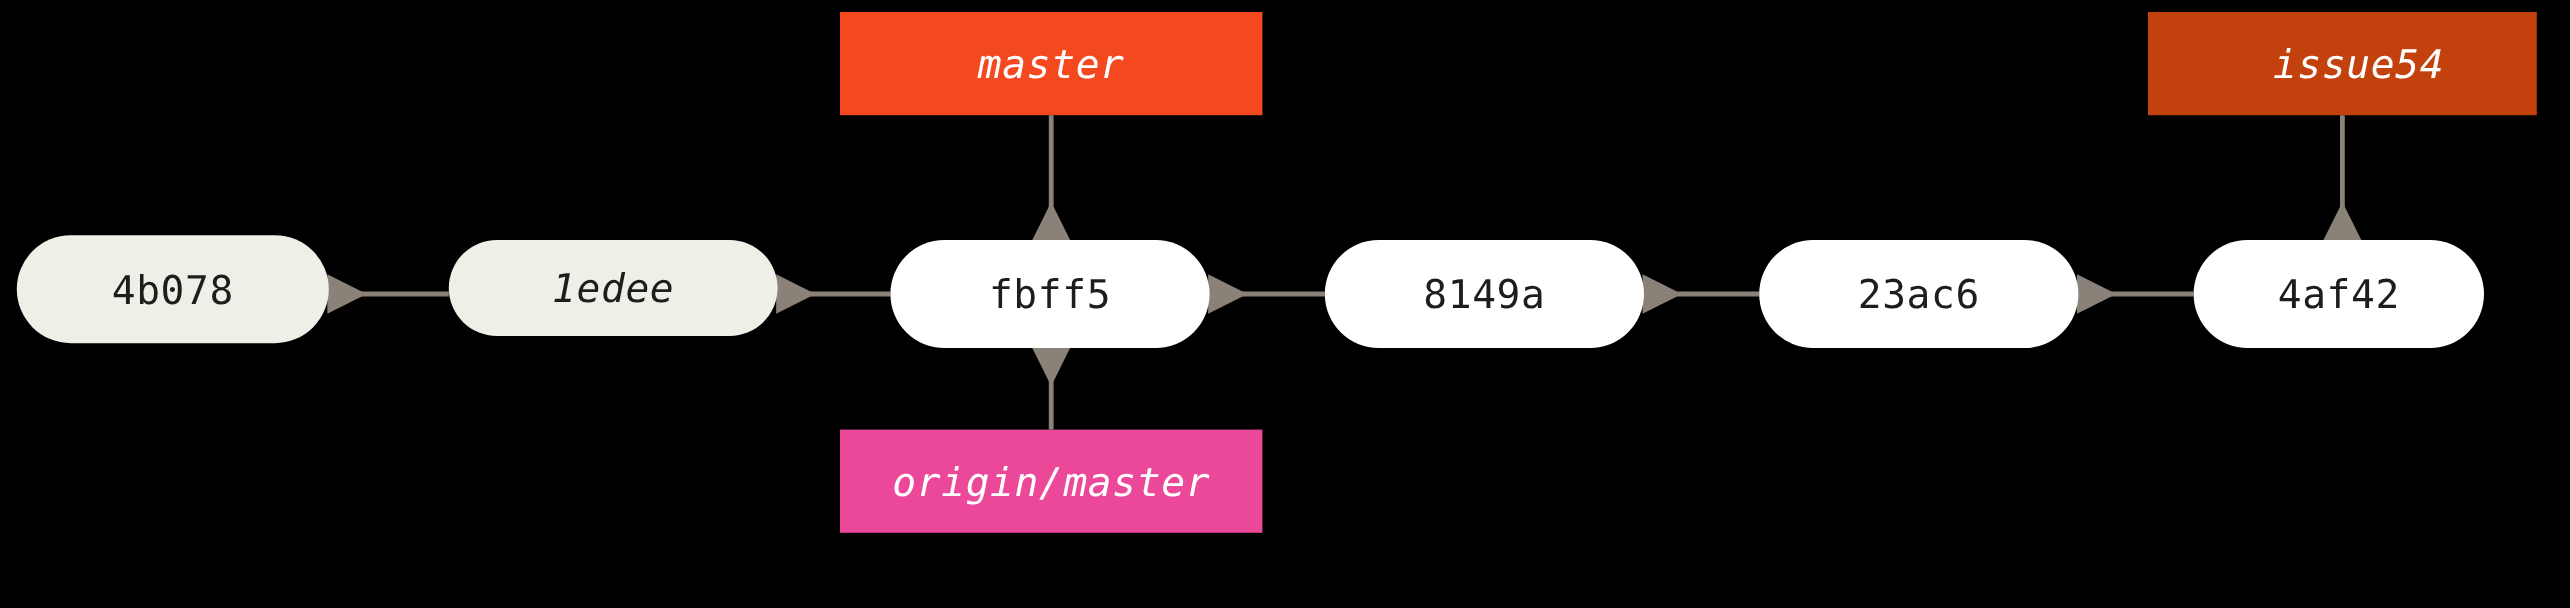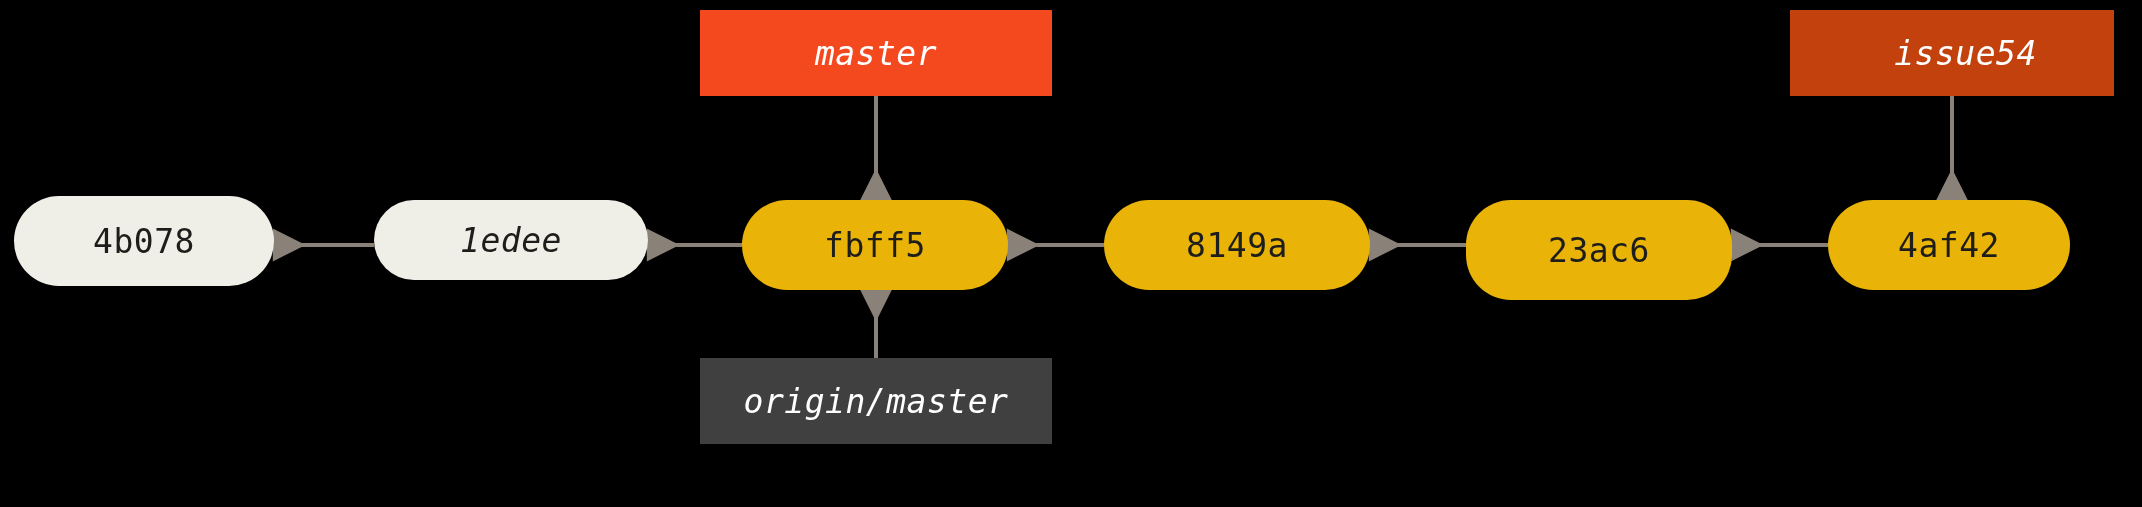--- a/index.html
+++ b/index.html
@@ -37,21 +37,21 @@
     font-size: 33px;
     letter-spacing: 0.5px;
     color: #1d1d1b;
     white-space: nowrap;
     user-select: none;
   }
   .commit-node.local {
     background: #f0efe7;
   }
   .commit-node.remote {
-    background: #eab308;
+    background: #ffffff;
   }
   .ref-box {
     position: absolute;
     box-sizing: border-box;
     height: 86px;
     display: flex;
     align-items: center;
     justify-content: center;
     font-family: "DejaVu Sans Mono", "Liberation Mono", monospace;
     font-size: 33px;
@@ -90,22 +90,22 @@
         <line x1="876" y1="358" x2="876" y2="290" stroke="#8a8178" stroke-width="4" marker-end="url(#arrow-vert)"></line>
         <line x1="1952" y1="96" x2="1952" y2="200" stroke="#8a8178" stroke-width="4" marker-end="url(#arrow-vert)"></line>
       </g>
   </svg>
 
   <div id="commit-layer">
       <div class="commit-node local" style="left: 14px; top: 196px; width: 260px; height: 90px; border-radius: 45px;">4b078</div>
       <div class="commit-node local" style="left: 374px; top: 200px; width: 274px; height: 80px; border-radius: 45px; font-style: italic;">1edee</div>
       <div class="commit-node remote" style="left: 742px; top: 200px; width: 266px; height: 90px; border-radius: 45px;">fbff5</div>
       <div class="commit-node remote" style="left: 1104px; top: 200px; width: 266px; height: 90px; border-radius: 45px;">8149a</div>
-      <div class="commit-node remote" style="left: 1466px; top: 200px; width: 266px; height: 100px; border-radius: 45px;">23ac6</div>
+      <div class="commit-node remote" style="left: 1466px; top: 200px; width: 266px; height: 90px; border-radius: 45px;">23ac6</div>
       <div class="commit-node remote" style="left: 1828px; top: 200px; width: 242px; height: 90px; border-radius: 45px;">4af42</div>
     </div>
   <div id="ref-layer">
       <div class="ref-box" style="left: 700px; top: 10px; width: 352px; height: 86px; background: rgb(244, 72, 31);">master</div>
-      <div class="ref-box" style="left: 700px; top: 358px; width: 352px; height: 86px; background: #404040;">origin/master</div>
+      <div class="ref-box" style="left: 700px; top: 358px; width: 352px; height: 86px; background: #ec4899;">origin/master</div>
       <div class="ref-box" style="left: 1790px; top: 10px; width: 324px; height: 86px; background: #c2410c; padding-left: 27px;">issue54</div>
     </div>
 
 </div>
 
 </body></html>

